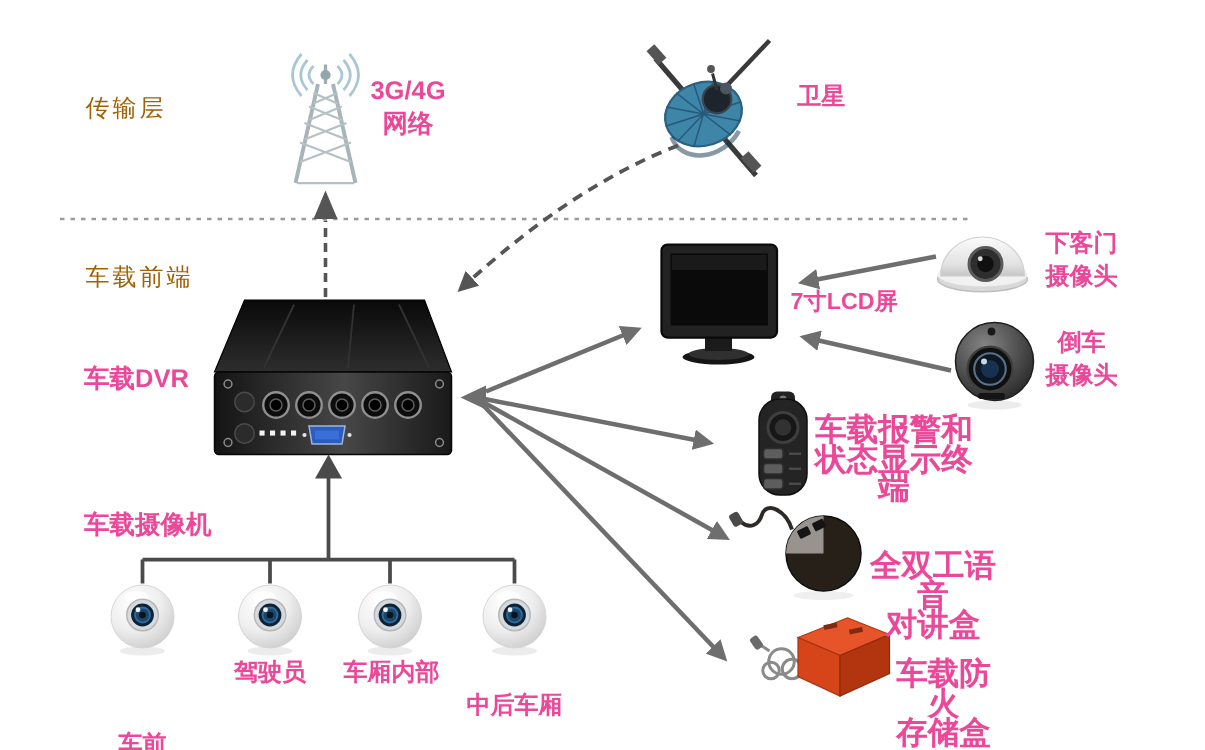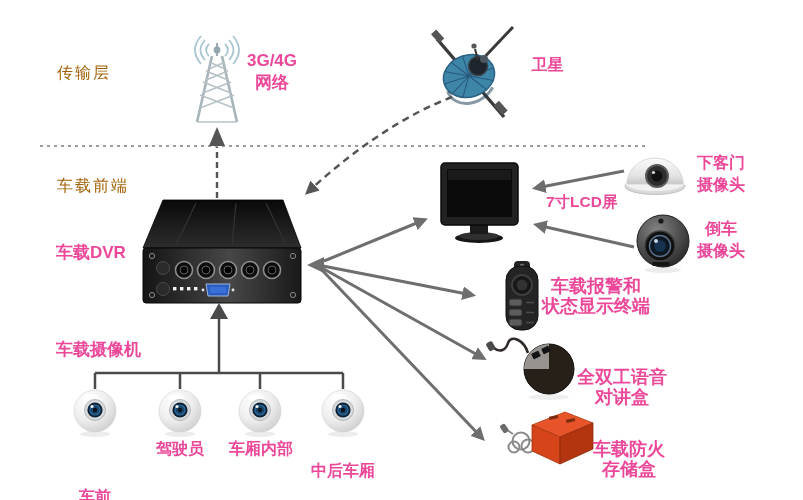--- a/index.html
+++ b/index.html
@@ -5,21 +5,21 @@
   html,body{margin:0;padding:0;background:#fff;}
   #stage{
     position:relative;width:803px;height:500px;background:#ffffff;overflow:hidden;
     font-family:"Liberation Sans","DejaVu Sans",sans-serif;
   }
   #wiring{position:absolute;left:0;top:0;}
   .lbl{position:absolute;color:#ec4899;font-weight:700;font-size:16px;line-height:21px;white-space:nowrap;}
   .lbl-gray{color:#a16207;font-weight:400;letter-spacing:2px;}
   .lbl-center{text-align:center;white-space:normal;}
   .lbl-big{font-size:17px;}
-  .lbl-sm{font-size:18px;line-height:19.5px;text-align:center;}
+  .lbl-sm{font-size:21px;line-height:19.5px;text-align:center;}
   .cam-lbl{transform:translateX(-50%);}
 </style>
 </head>
 <body>
 
 <div id="stage">
 
   <svg id="wiring" width="803" height="500" viewBox="0 0 803 500">
     <defs>
       <marker id="ah" viewBox="0 0 10 10" refX="7" refY="5" markerWidth="4.6" markerHeight="4.6" orient="auto">
@@ -249,21 +249,21 @@
     <div>3G/4G</div>
     <div>网络</div>
   </div>
 
   <div class="lbl lbl-center" style="left:500px;top:54px;width:95px;">
     <div>卫星</div>
   </div>
 
   <div class="lbl lbl-big" style="left:56px;top:242px;">车载DVR</div>
 
-  <div class="lbl" style="left:546px;top:191px;font-weight:600;font-size:15.5px;">7寸LCD屏</div>
+  <div class="lbl" style="left:527px;top:191px;font-weight:600;font-size:15.5px;">7寸LCD屏</div>
 
   <div class="lbl lbl-center" style="left:688px;top:152px;width:66px;line-height:22px;">
     <div>下客门</div>
     <div>摄像头</div>
   </div>
 
   <div class="lbl lbl-center" style="left:690px;top:218px;width:62px;line-height:22px;">
     <div>倒车</div>
     <div>摄像头</div>
   </div>

